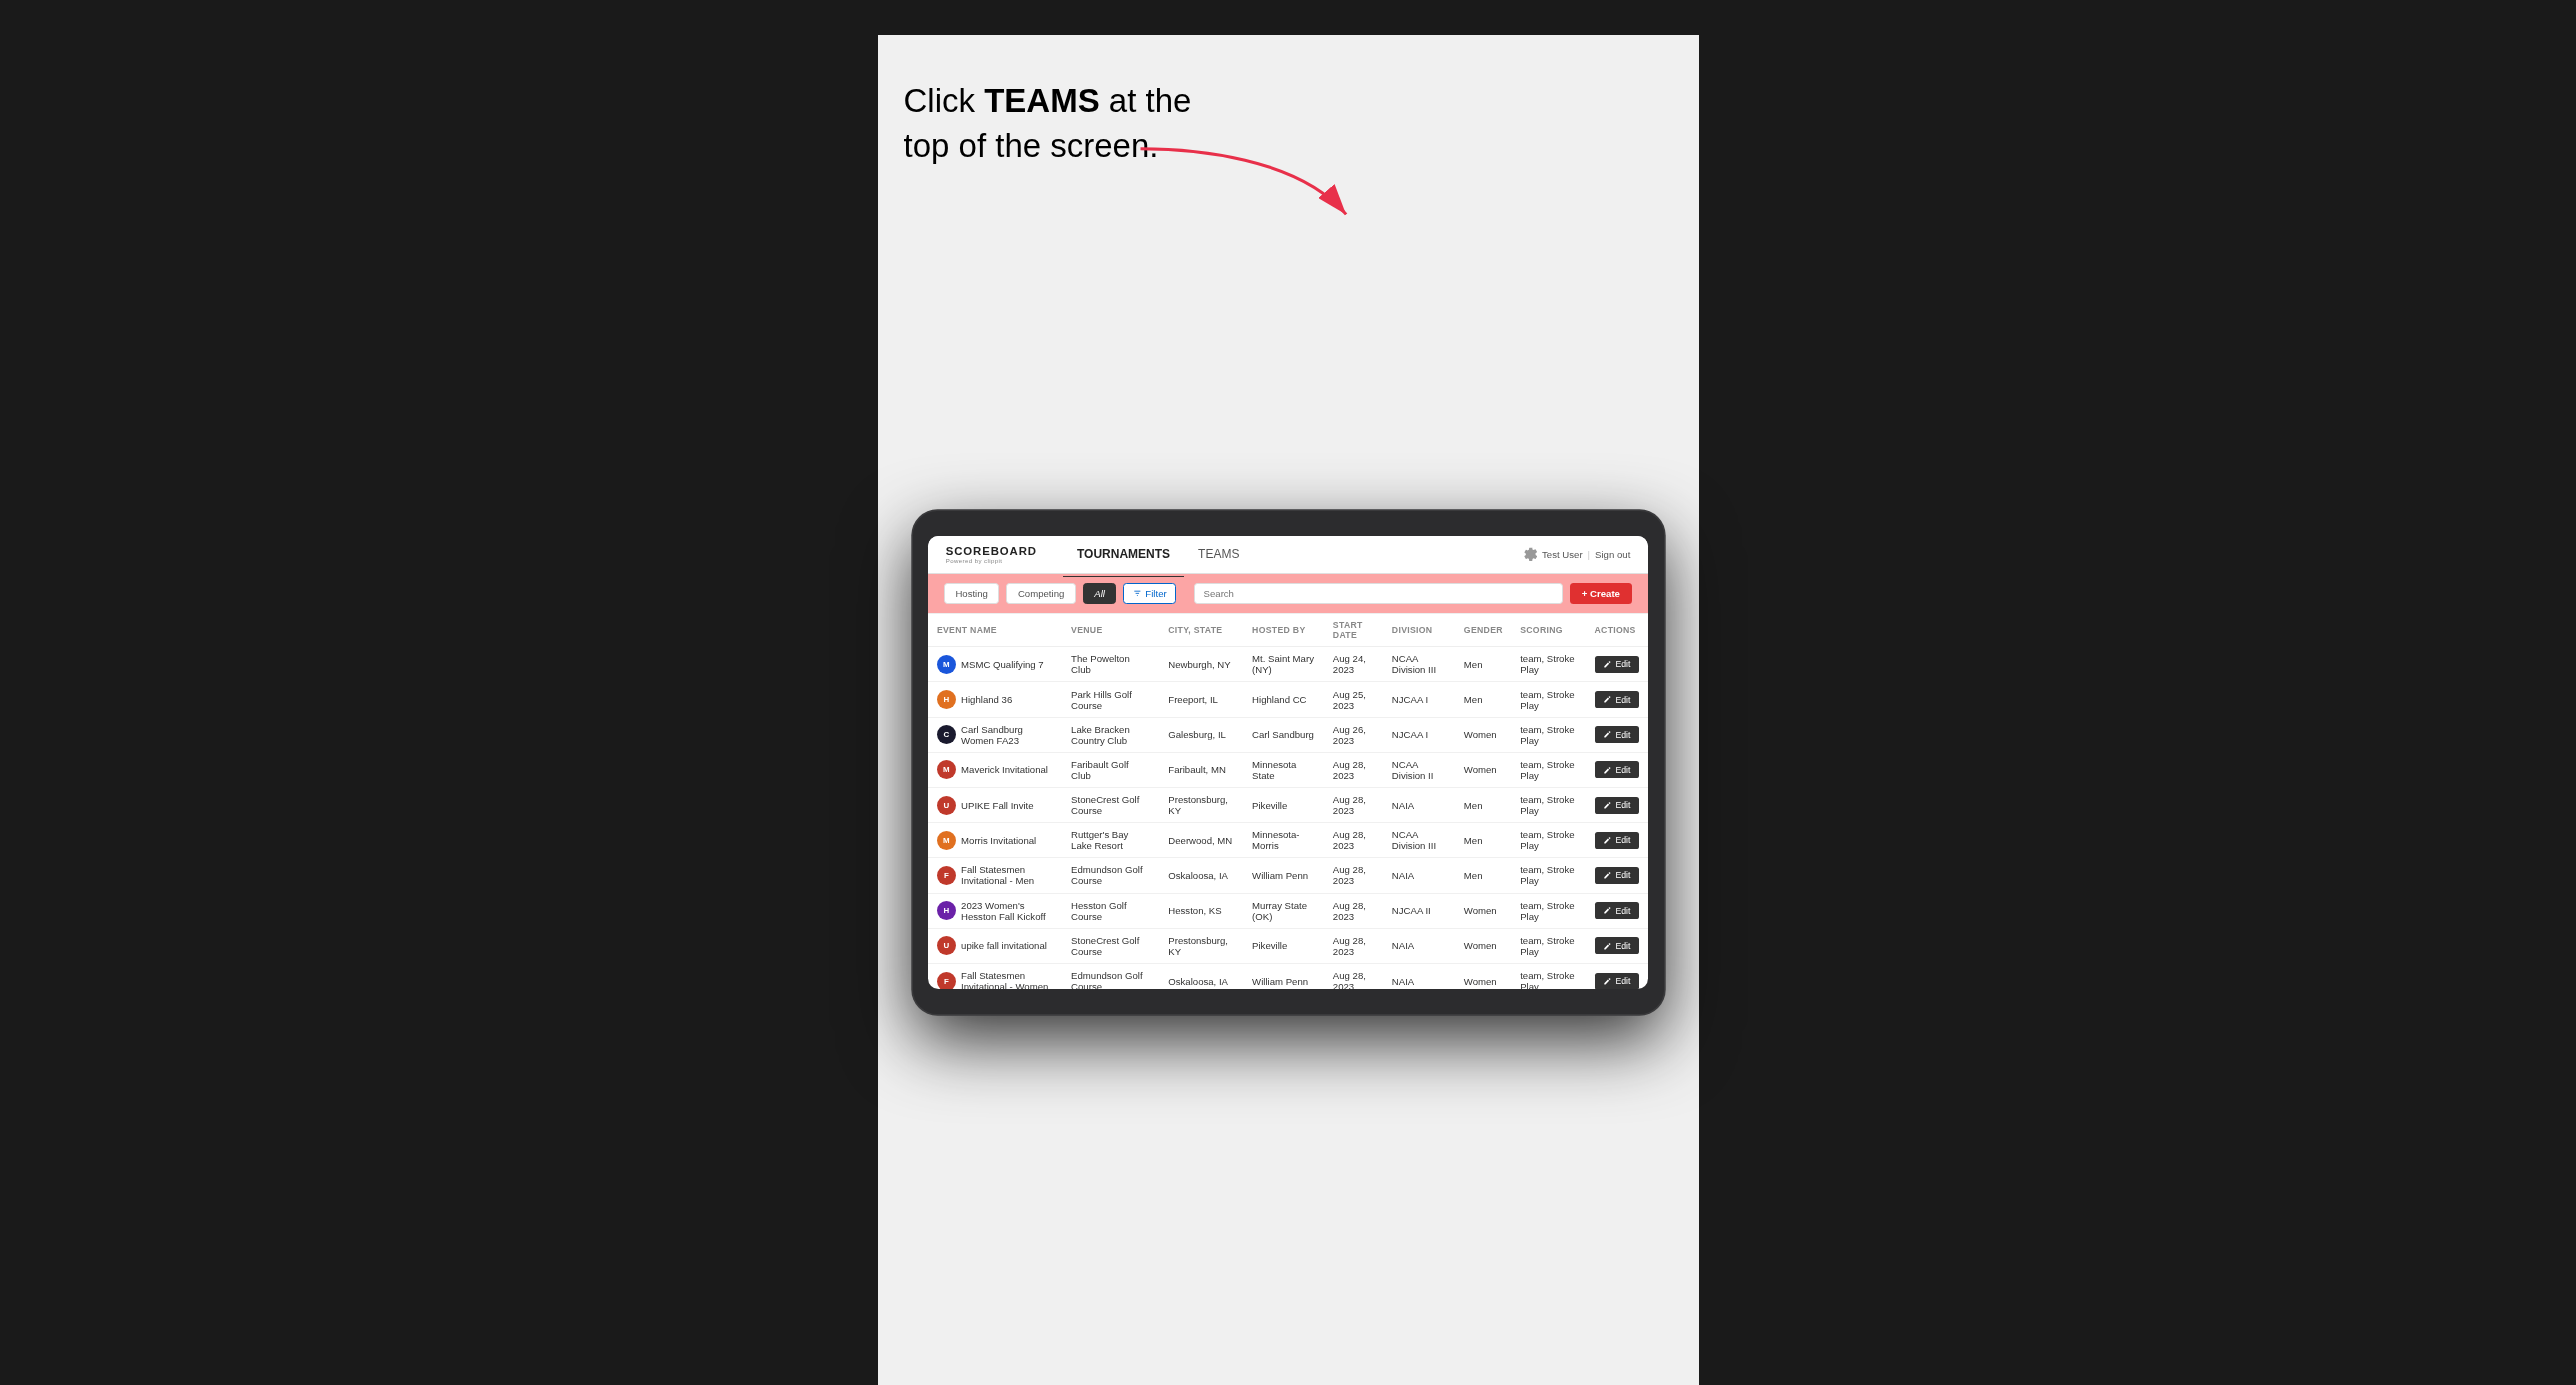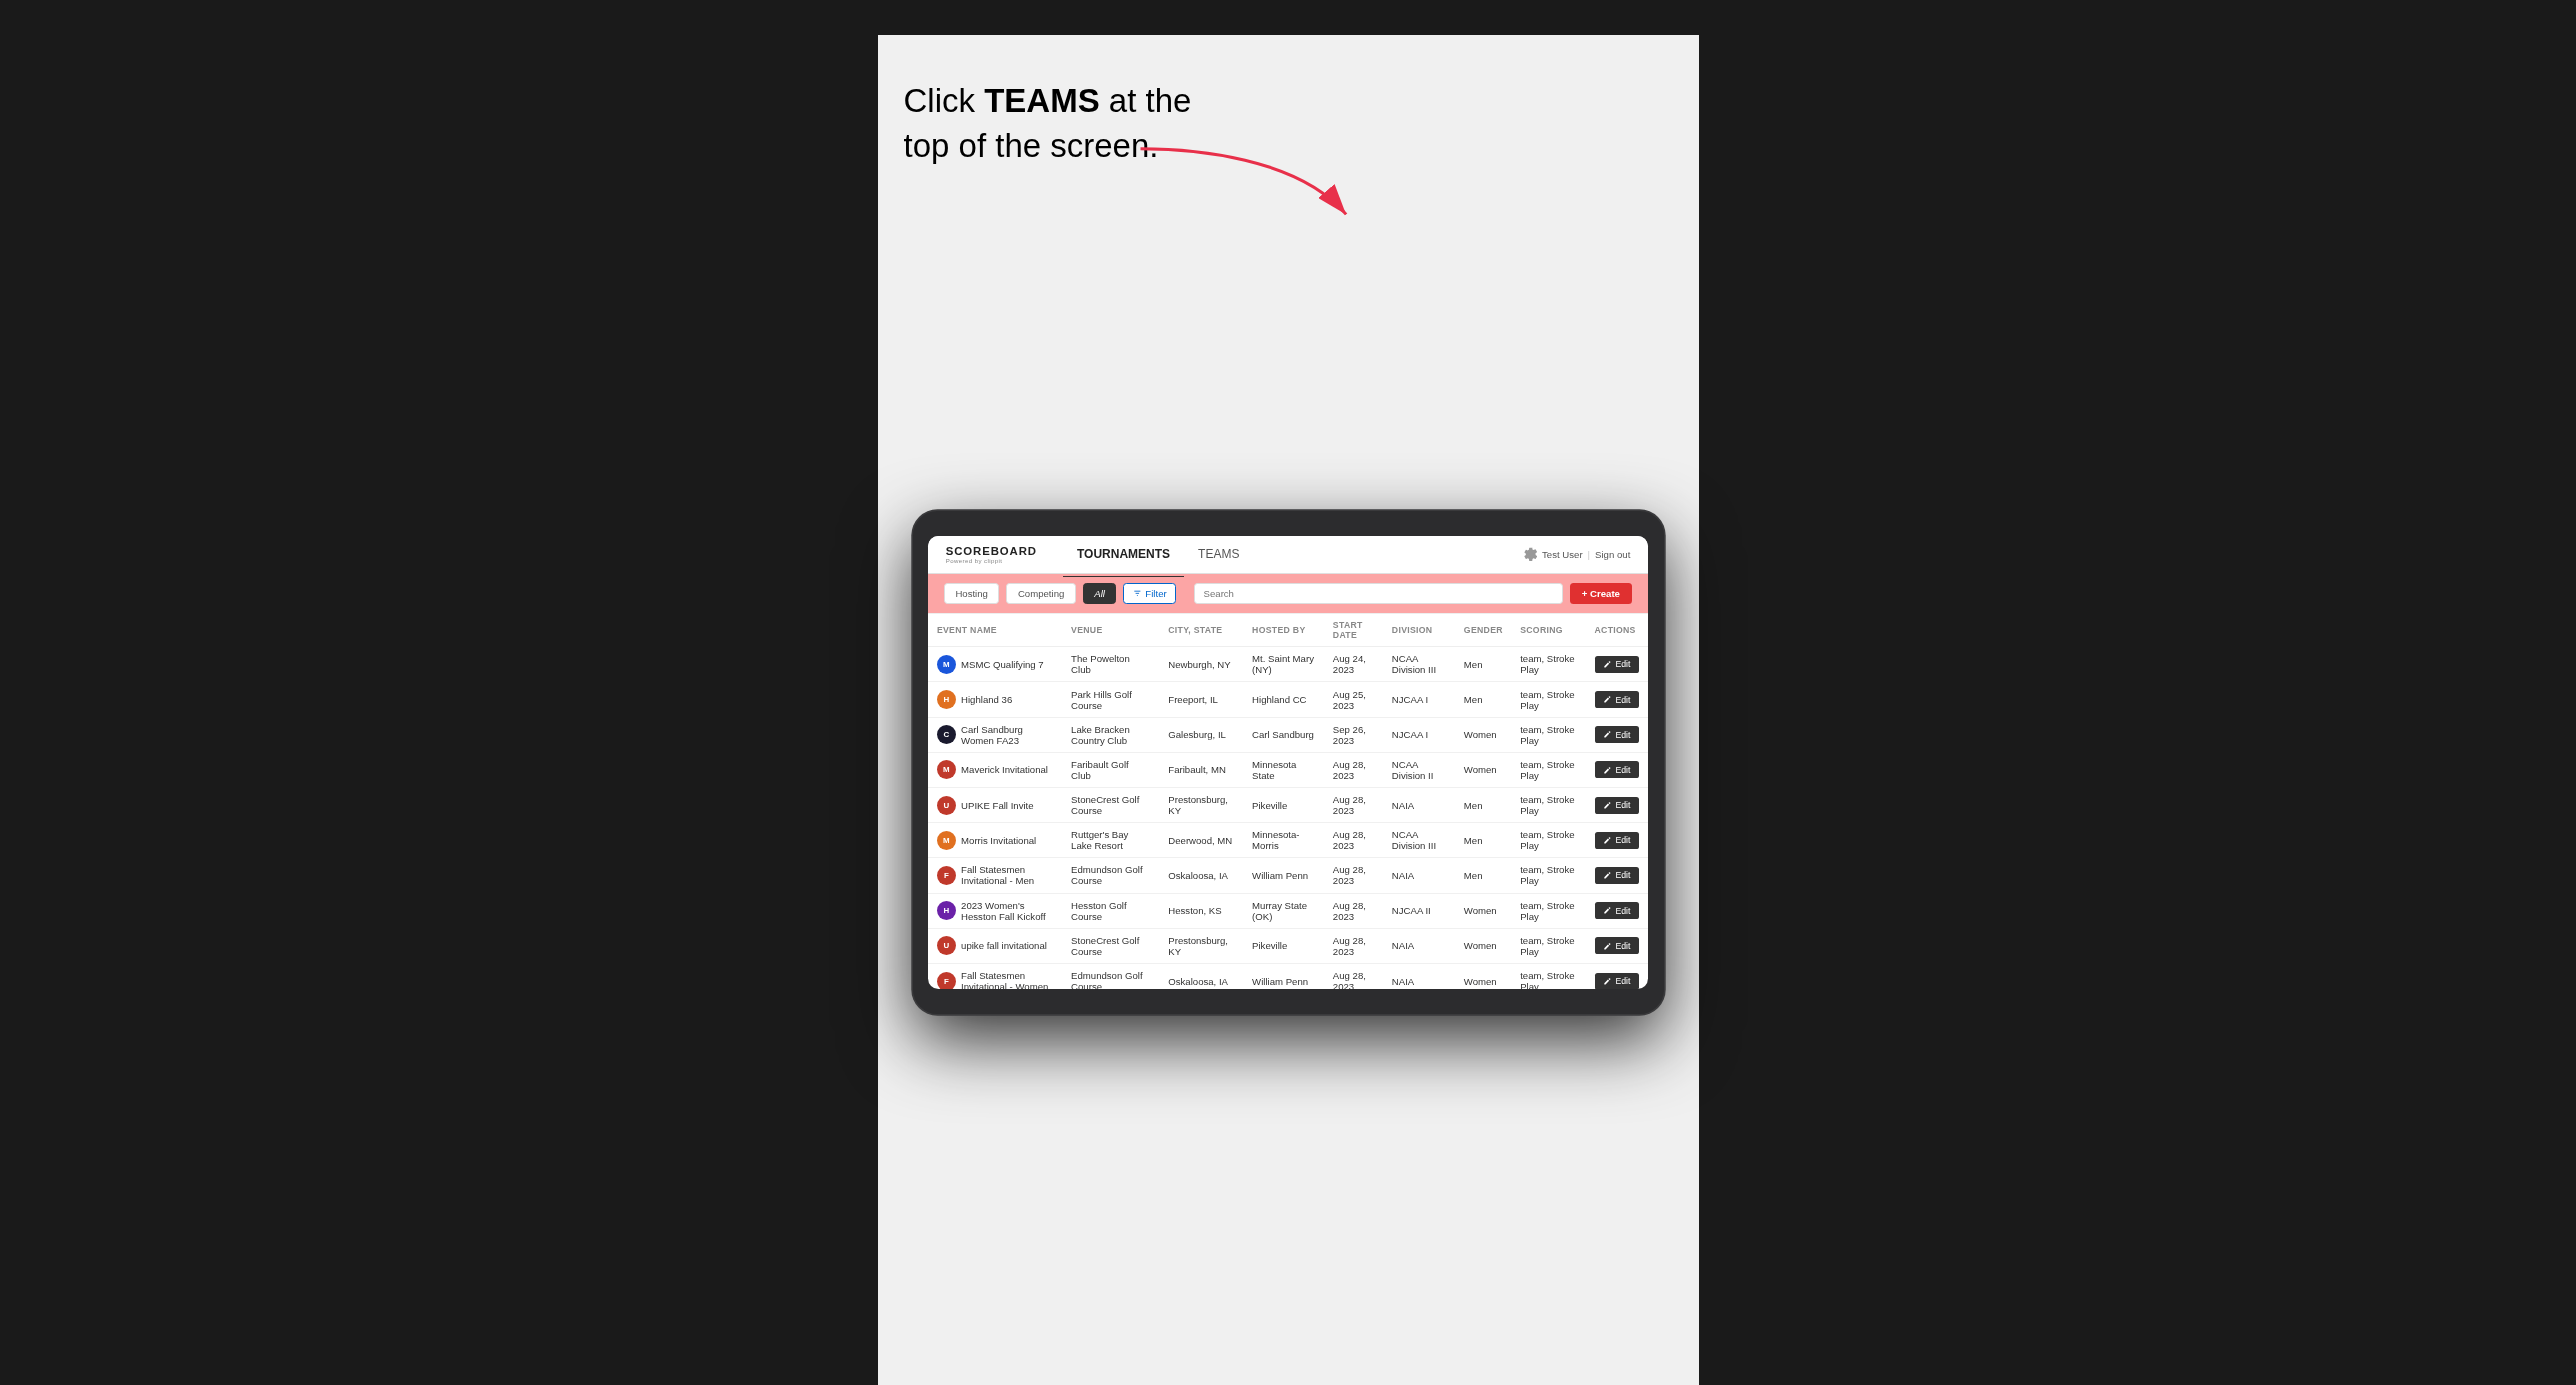--- a/index.html
+++ b/index.html
@@ -364,21 +364,21 @@
     <div class="event-name-cell">
       <div class="event-icon icon-dark">
         <span style="color:#fff;font-weight:700;font-size:7.9px;">C</span>
       </div>
       <span>Carl Sandburg Women FA23</span>
     </div>
   </td>
                 <td>Lake Bracken Country Club</td>
                 <td>Galesburg, IL</td>
                 <td>Carl Sandburg</td>
-                <td>Sep 26, 2023</td>
+                <td>Aug 26, 2023</td>
                 <td>NJCAA I</td>
                 <td>Women</td>
                 <td>team, Stroke Play</td>
                 <td>
     <button class="edit-btn">
       <svg viewBox="0 0 20 20" fill="white">
                       <path d="M13.586 3.586a2 2 0 112.828 2.828l-.793.793-2.828-2.828.793-.793zM11.379 5.793L3 14.172V17h2.828l8.38-8.379-2.83-2.828z"></path>
                     </svg>
       Edit
     </button>

